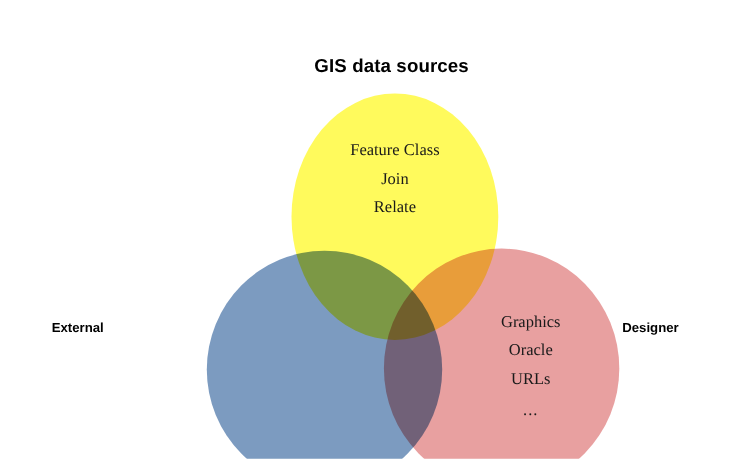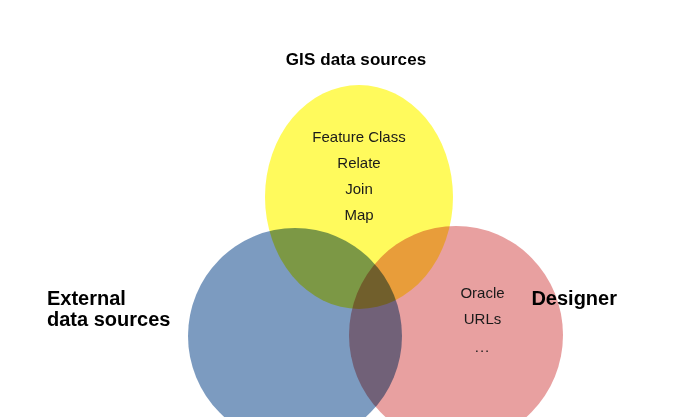--- a/index.html
+++ b/index.html
@@ -35,21 +35,21 @@
     font-size: 17px;
     font-weight: bold;
     letter-spacing: 0.1px;
     line-height: 21px;
     white-space: nowrap;
   }
 
   
   .side-label {
     position: absolute;
-    font-size: 20px;
+    font-size: 12px;
     font-weight: bold;
     line-height: 21px;
     white-space: nowrap;
   }
   .side-label.left {
     left: 32px;
     top: 250px;
     text-align: left;
   }
   .side-label.right {
@@ -97,21 +97,21 @@
 
   
   .set-text {
     position: absolute;
     text-align: center;
     font-size: 15px;
     line-height: 26px;
     color: #1a1a1a;
     white-space: nowrap;
   }
-  .set-text span { display: block; }
+  .set-text span { display: block; font-family: Liberation Serif, serif; }
 
   .set-text.top-items {
     left: 254px;
     top: 86px;
     width: 180px;
   }
   .set-text.left-items {
     left: 205px;
     top: 260px;
     width: 130px;
@@ -134,34 +134,33 @@
   <div class="title-top">GIS data sources</div>
 
   <div class="circles">
     <div class="circle top"></div>
     <div class="circle left"></div>
     <div class="circle right"></div>
   </div>
 
   <div class="side-label left">
     <span>External</span>
-    <span>data sources</span>
   </div>
 
   <div class="side-label right">
     <span>Designer</span>
   </div>
 
   <div class="set-text top-items">
     <span>Feature Class</span>
+    <span>Join</span>
     <span>Relate</span>
-    <span>Join</span>
-    <span>Map</span>
   </div>
 
 
   <div class="set-text right-items">
+    <span>Graphics</span>
     <span>Oracle</span>
     <span>URLs</span>
     <span class="ellipsis">...</span>
   </div>
 
 </div>
 
 </body></html>

